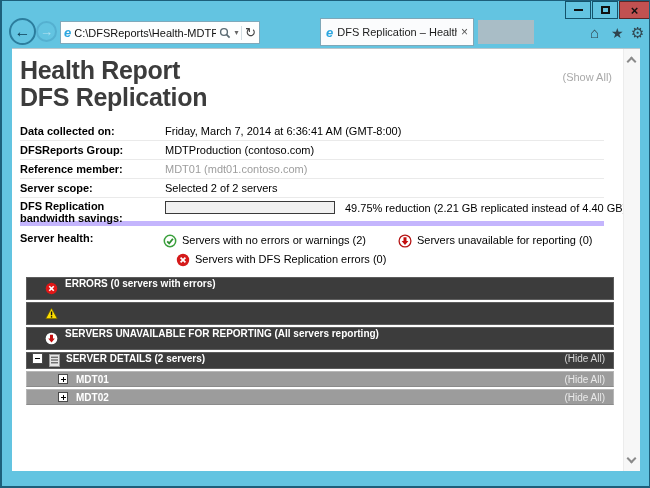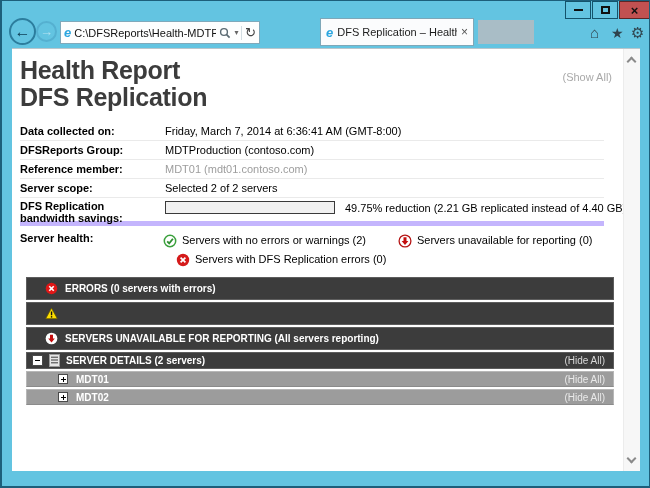--- a/index.html
+++ b/index.html
@@ -98,21 +98,21 @@
   .hitem svg{ flex:0 0 auto; }
   .h1{ left:143px; top:8px; } .h2{ left:156px; top:27px; }
   .h3{ left:378px; top:8px; } .h4{ left:378px; top:27px; }
 
   
   .sections{ position:absolute; left:14px; right:26px; top:228px; }
   .secbar{
     height:23px; margin-bottom:2px;
     background:#3c3c3c; border:1px solid #5d5d5d;
     color:#fff; font-weight:bold; font-size:10px;
-    display:flex; align-items:center; gap:7px; padding:0 8px 0 18px;
+    display:flex; gap:7px; padding:0 8px 0 18px;
     cursor:pointer;
   }
   .secbar.details{ height:17px; padding-left:5px; gap:6px; }
   .hide-all{ margin-left:auto; font-weight:normal; color:#d8d8d8; font-size:10px; cursor:pointer; }
 
   .server-row{
     height:16px; margin-bottom:2px;
     background:#9c9c9c; border:1px solid #b7b7b7; border-bottom-color:#8b8b8b;
     color:#fff; font-weight:bold; font-size:10px;
     display:flex; align-items:center; gap:8px; padding:0 8px 0 31px;

